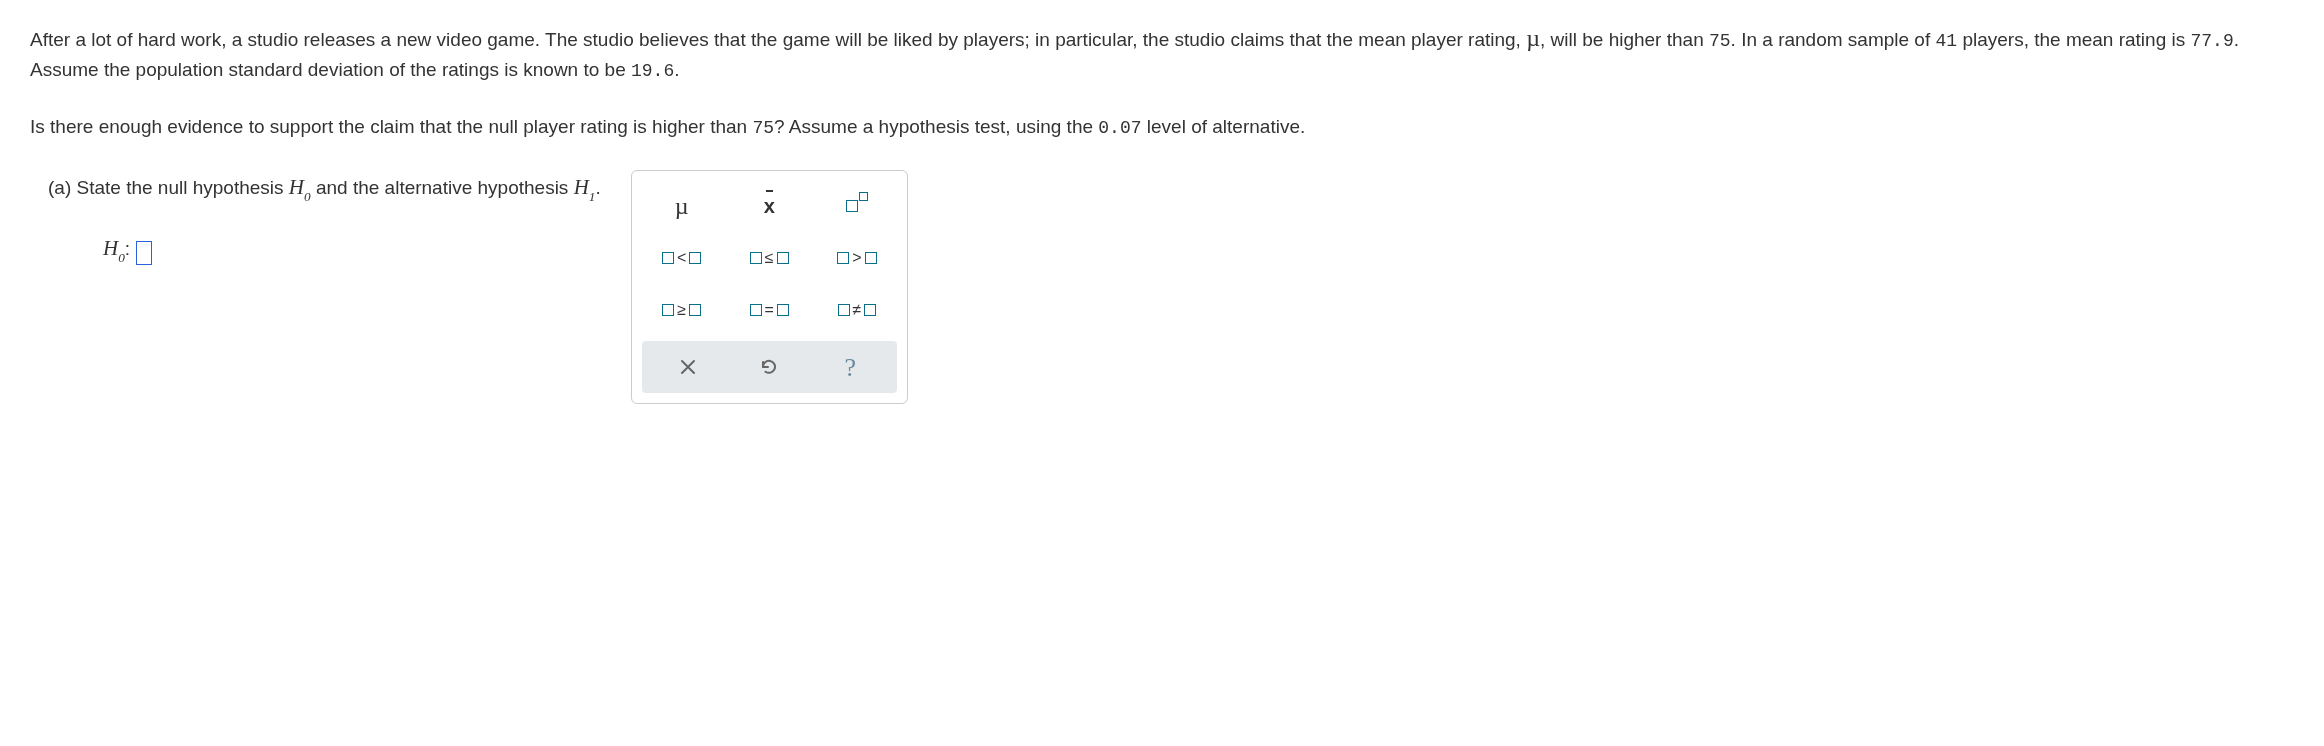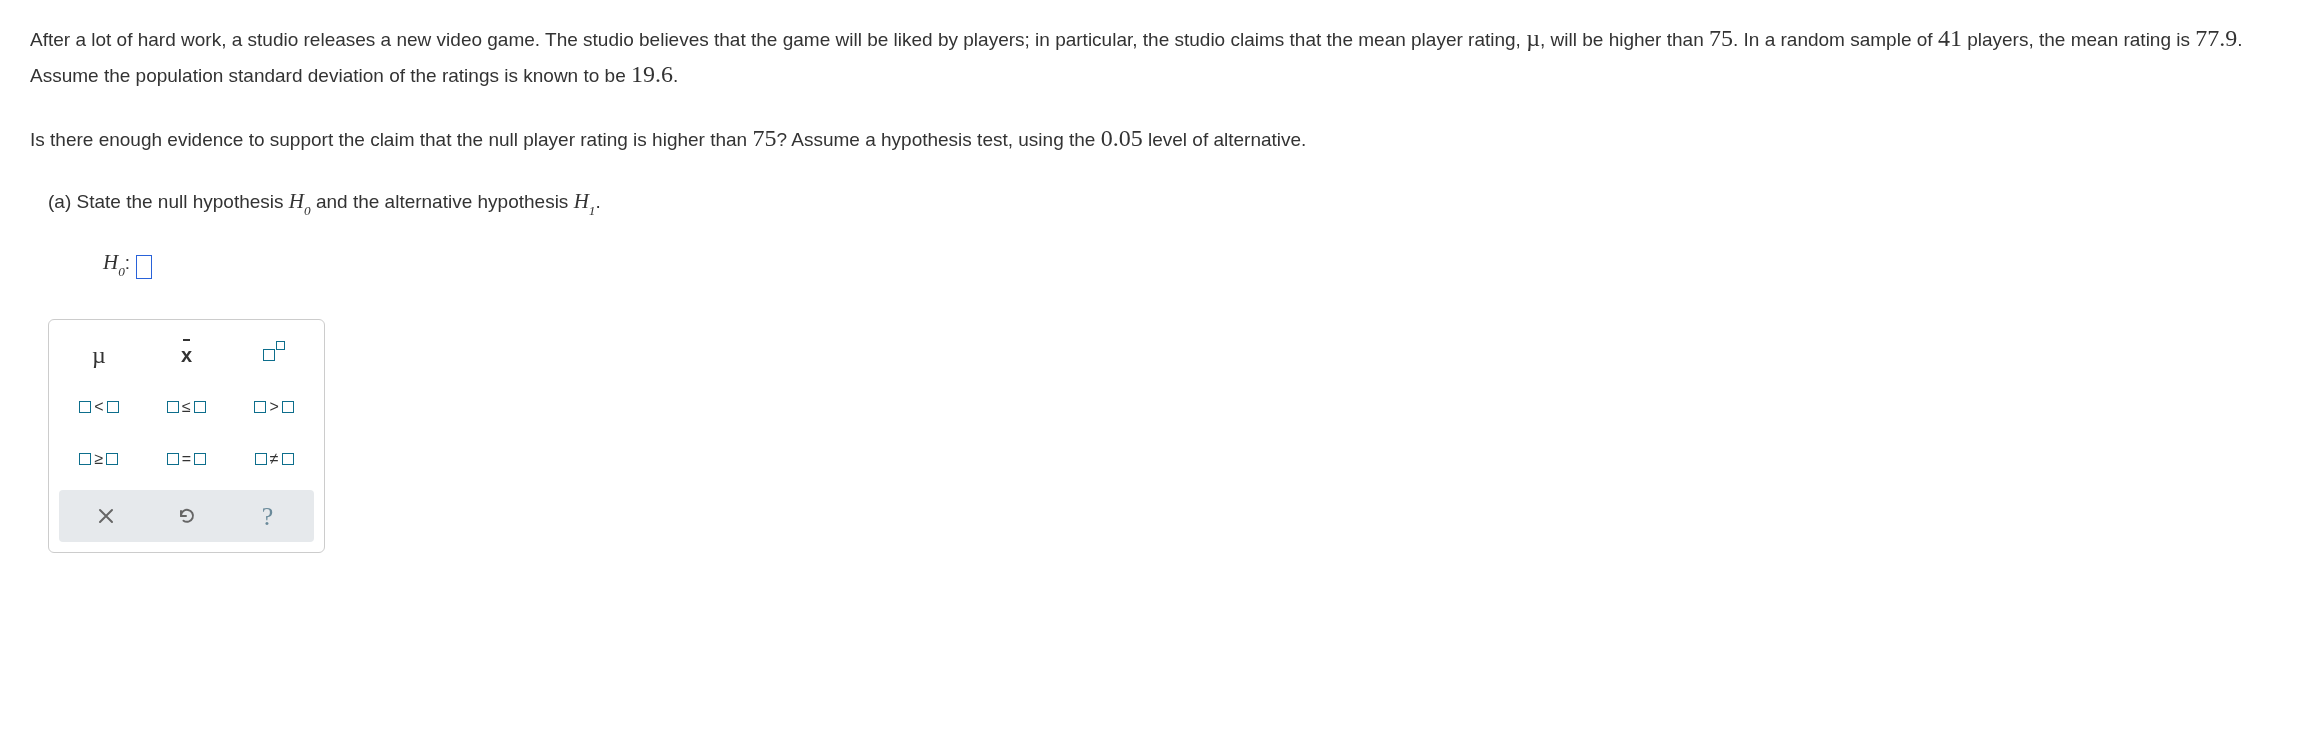--- a/index.html
+++ b/index.html
@@ -9,22 +9,22 @@
     }
     body {
       font-family: Verdana, Arial, sans-serif;
       font-size: 19px;
       color: #333;
       padding: 20px 30px;
       line-height: 1.5;
       background: #fff;
     }
     .number {
-      font-family: Liberation Serif, serif;
-      font-size: 24px;
+      font-family: Liberation Mono, monospace;
+      font-size: 18px;
     }
     .math-italic {
       font-family: Georgia, 'Times New Roman', serif;
       font-style: italic;
       font-size: 21px;
     }
     .sub {
       font-size: 0.7em;
       vertical-align: sub;
       position: relative;
@@ -34,21 +34,20 @@
       margin-bottom: 28px;
     }
     .para2 {
       margin-bottom: 28px;
     }
     .part-a-row {
       display: flex;
       align-items: flex-start;
       gap: 30px;
       padding-left: 18px;
-      flex-direction: column;
     }
     .part-a-text {
       flex: 0 0 auto;
       padding-top: 2px;
     }
     .hypotheses {
       margin-top: 28px;
       margin-left: 55px;
     }
     .hypothesis-line {
@@ -160,21 +159,21 @@
     }
   </style>
 </head>
 <body>
 
 <div class="para1">
   <span>After a lot of hard work, a studio releases a new video game. The studio believes that the game will be liked by players; in particular, the studio claims that the mean player rating, </span><span class="mu-sym">µ</span><span>, will be higher than </span><span class="number">75</span><span>. In a random sample of </span><span class="number">41</span><span> players, the mean rating is </span><span class="number">77.9</span><span>. Assume the population standard deviation of the ratings is known to be </span><span class="number">19.6</span><span>.</span>
 </div>
 
 <div class="para2">
-  <span>Is there enough evidence to support the claim that the null player rating is higher than </span><span class="number">75</span><span>? Assume a hypothesis test, using the </span><span class="number">0.05</span><span> level of alternative.</span>
+  <span>Is there enough evidence to support the claim that the null player rating is higher than </span><span class="number">75</span><span>? Assume a hypothesis test, using the </span><span class="number">0.07</span><span> level of alternative.</span>
 </div>
 
 <div class="part-a-row">
   <div>
     <div class="part-a-text">
       <span>(a) State the null hypothesis </span><span class="math-italic">H</span><span class="math-italic sub">0</span><span> and the alternative hypothesis </span><span class="math-italic">H</span><span class="math-italic sub">1</span><span>.</span>
     </div>
     <div class="hypotheses">
       <div class="hypothesis-line">
         <span><span class="math-italic">H</span><span class="math-italic sub">0</span><span>:</span></span>

